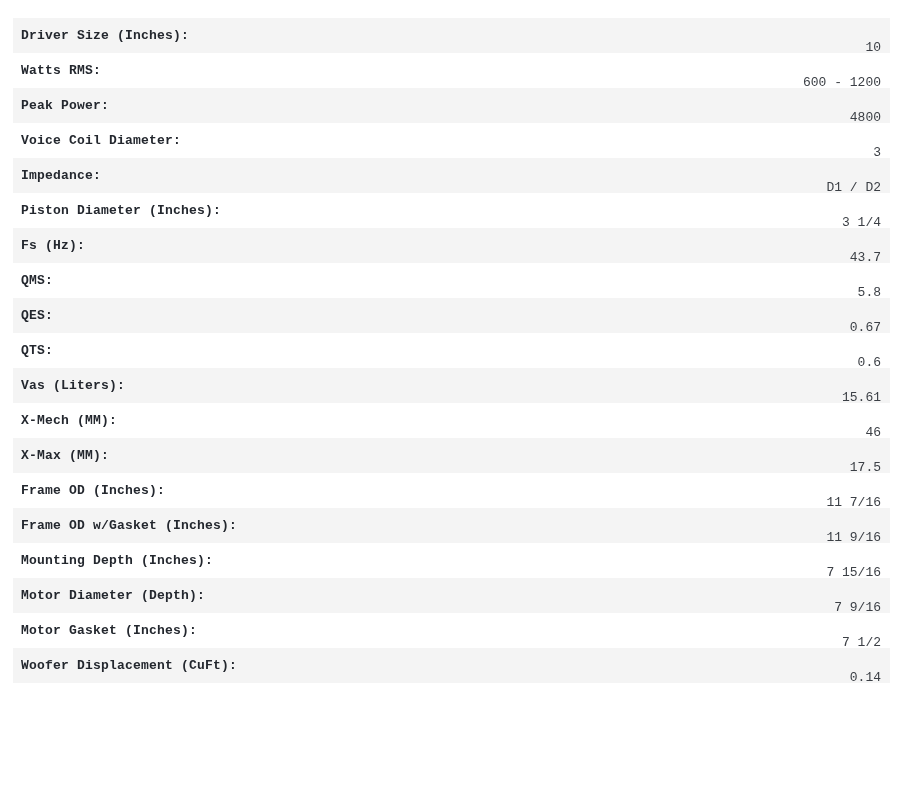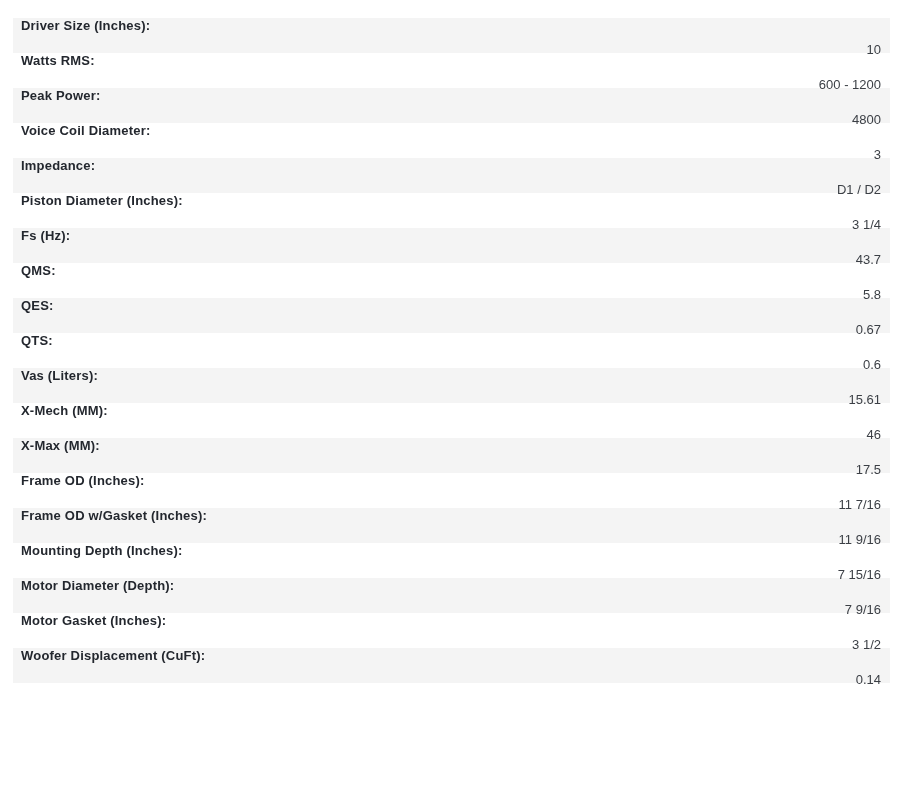--- a/index.html
+++ b/index.html
@@ -19,23 +19,24 @@
     background: var(--background);
     font-family: "Liberation Sans", sans-serif;
     overflow: hidden;
   }
   .spec-table {
     padding: 18px 14px 0 13px;
   }
   .spec-row {
     display: flex;
     justify-content: space-between;
-    align-items: flex-start;
+    align-items: center;
     height: 35px;
     background: transparent;
+    font-family: Liberation Mono, monospace;
   }
   .spec-row:nth-child(odd) {
     background: var(--stripe);
   }
   .spec-label {
     font-size: 13px;
     font-weight: 700;
     color: var(--label-text);
     padding-left: 8px;
     letter-spacing: 0.2px;
@@ -118,19 +119,19 @@
   <div class="spec-row">
     <span class="spec-label">Mounting Depth (Inches):</span>
     <span class="spec-value">7 15/16</span>
   </div>
   <div class="spec-row">
     <span class="spec-label">Motor Diameter (Depth):</span>
     <span class="spec-value">7 9/16</span>
   </div>
   <div class="spec-row">
     <span class="spec-label">Motor Gasket (Inches):</span>
-    <span class="spec-value">3 1/2</span>
+    <span class="spec-value">7 1/2</span>
   </div>
   <div class="spec-row">
     <span class="spec-label">Woofer Displacement (CuFt):</span>
     <span class="spec-value">0.14</span>
   </div>
 </div>
 
 </body></html>

